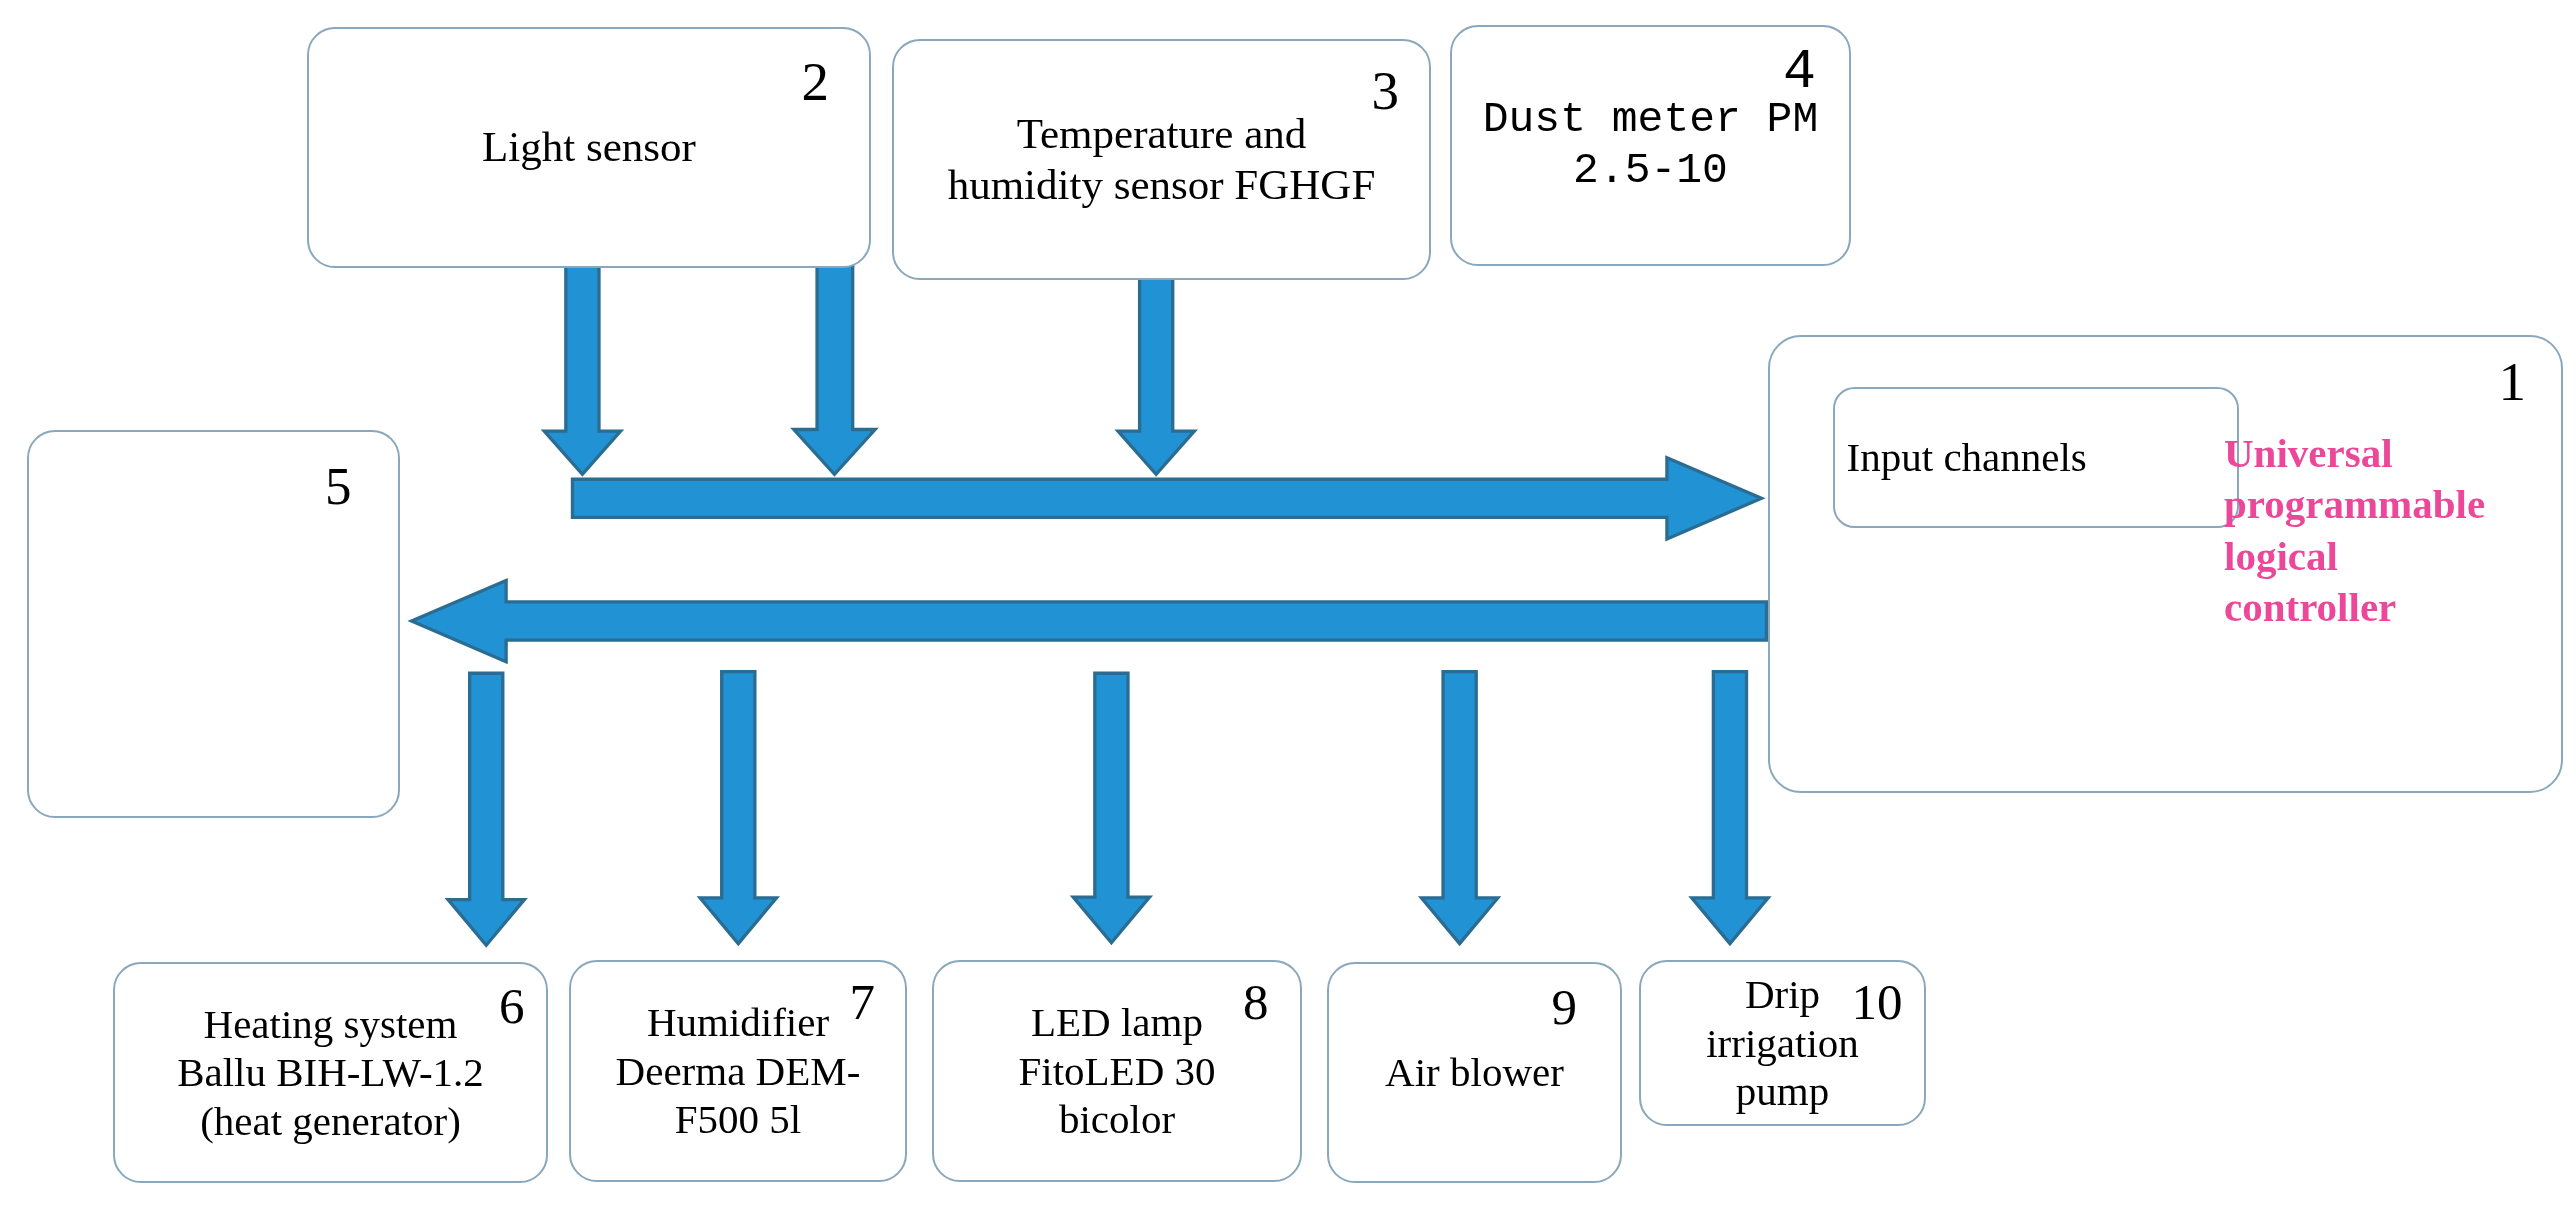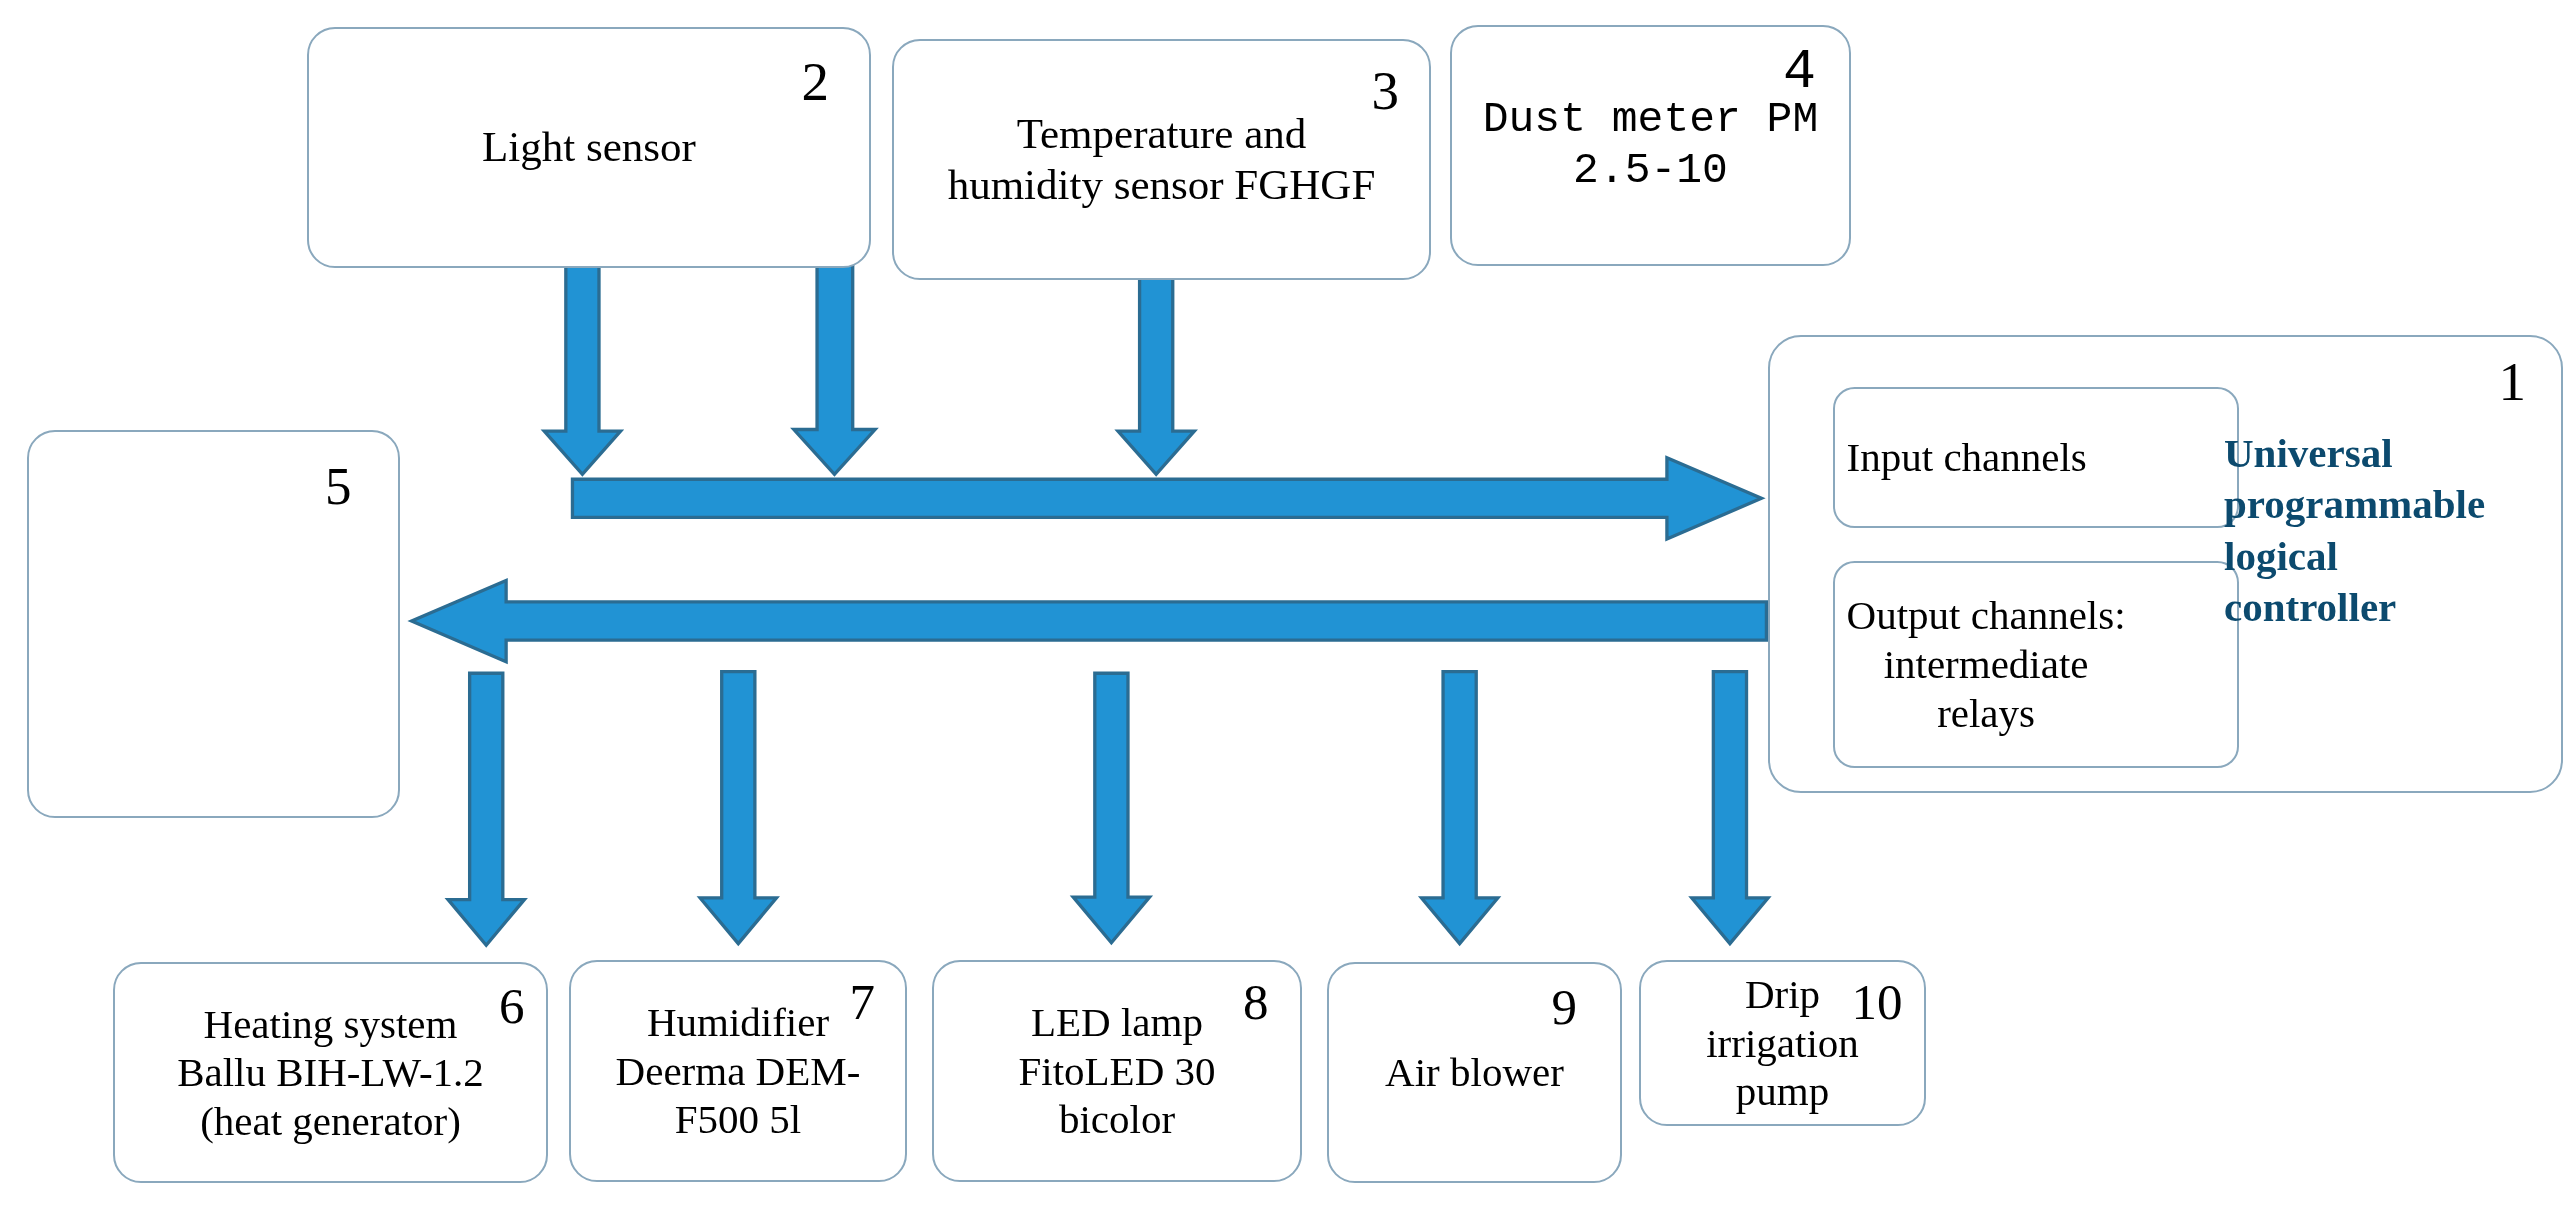--- a/index.html
+++ b/index.html
@@ -58,21 +58,21 @@
     justify-content: flex-start;
     text-align: center;
     color: #000000;
     line-height: 1.2;
     margin-left: 40px;
   }
   #controller-title {
     position: absolute;
     font-weight: bold;
     text-align: left;
-    color: #0c4a6e;
+    color: #ec4899;
     line-height: 1.25;
     white-space: pre-line;
   }
 
   
   #arrows {
     position: absolute;
     left: 0; top: 0;
     width: 2576px;
     height: 1218px;
@@ -125,25 +125,20 @@
   </div>
 
   <div class="node" id="controller" style="left:1768px; top:335px; width:795px; height:458px;">
 
     <span class="node-num" style="right:35px; top:16.6px; font-size:55px;">1</span>
 
     <div class="subnode" style="left:23px; top:50px; width:406px; height:141px; font-size:41px;">
       <span class="label">Input channels</span>
     </div>
 
-    <div class="subnode" style="left:23px; top:224px; width:406px; height:207px; font-size:41px;">
-      <span class="label">Output channels:
-intermediate
-relays</span>
-    </div>
 
     <div id="controller-title" style="left:454px; top:91px; width:323px; font-size:41px;">Universal
 programmable
 logical
 controller</div>
   </div>
 
   <div class="node" style="left:26.5px; top:430px; width:373px; height:388px; font-size:41px;">
     <span class="node-num" style="right:46px; top:28px; font-size:53px;">5</span>
   </div>

